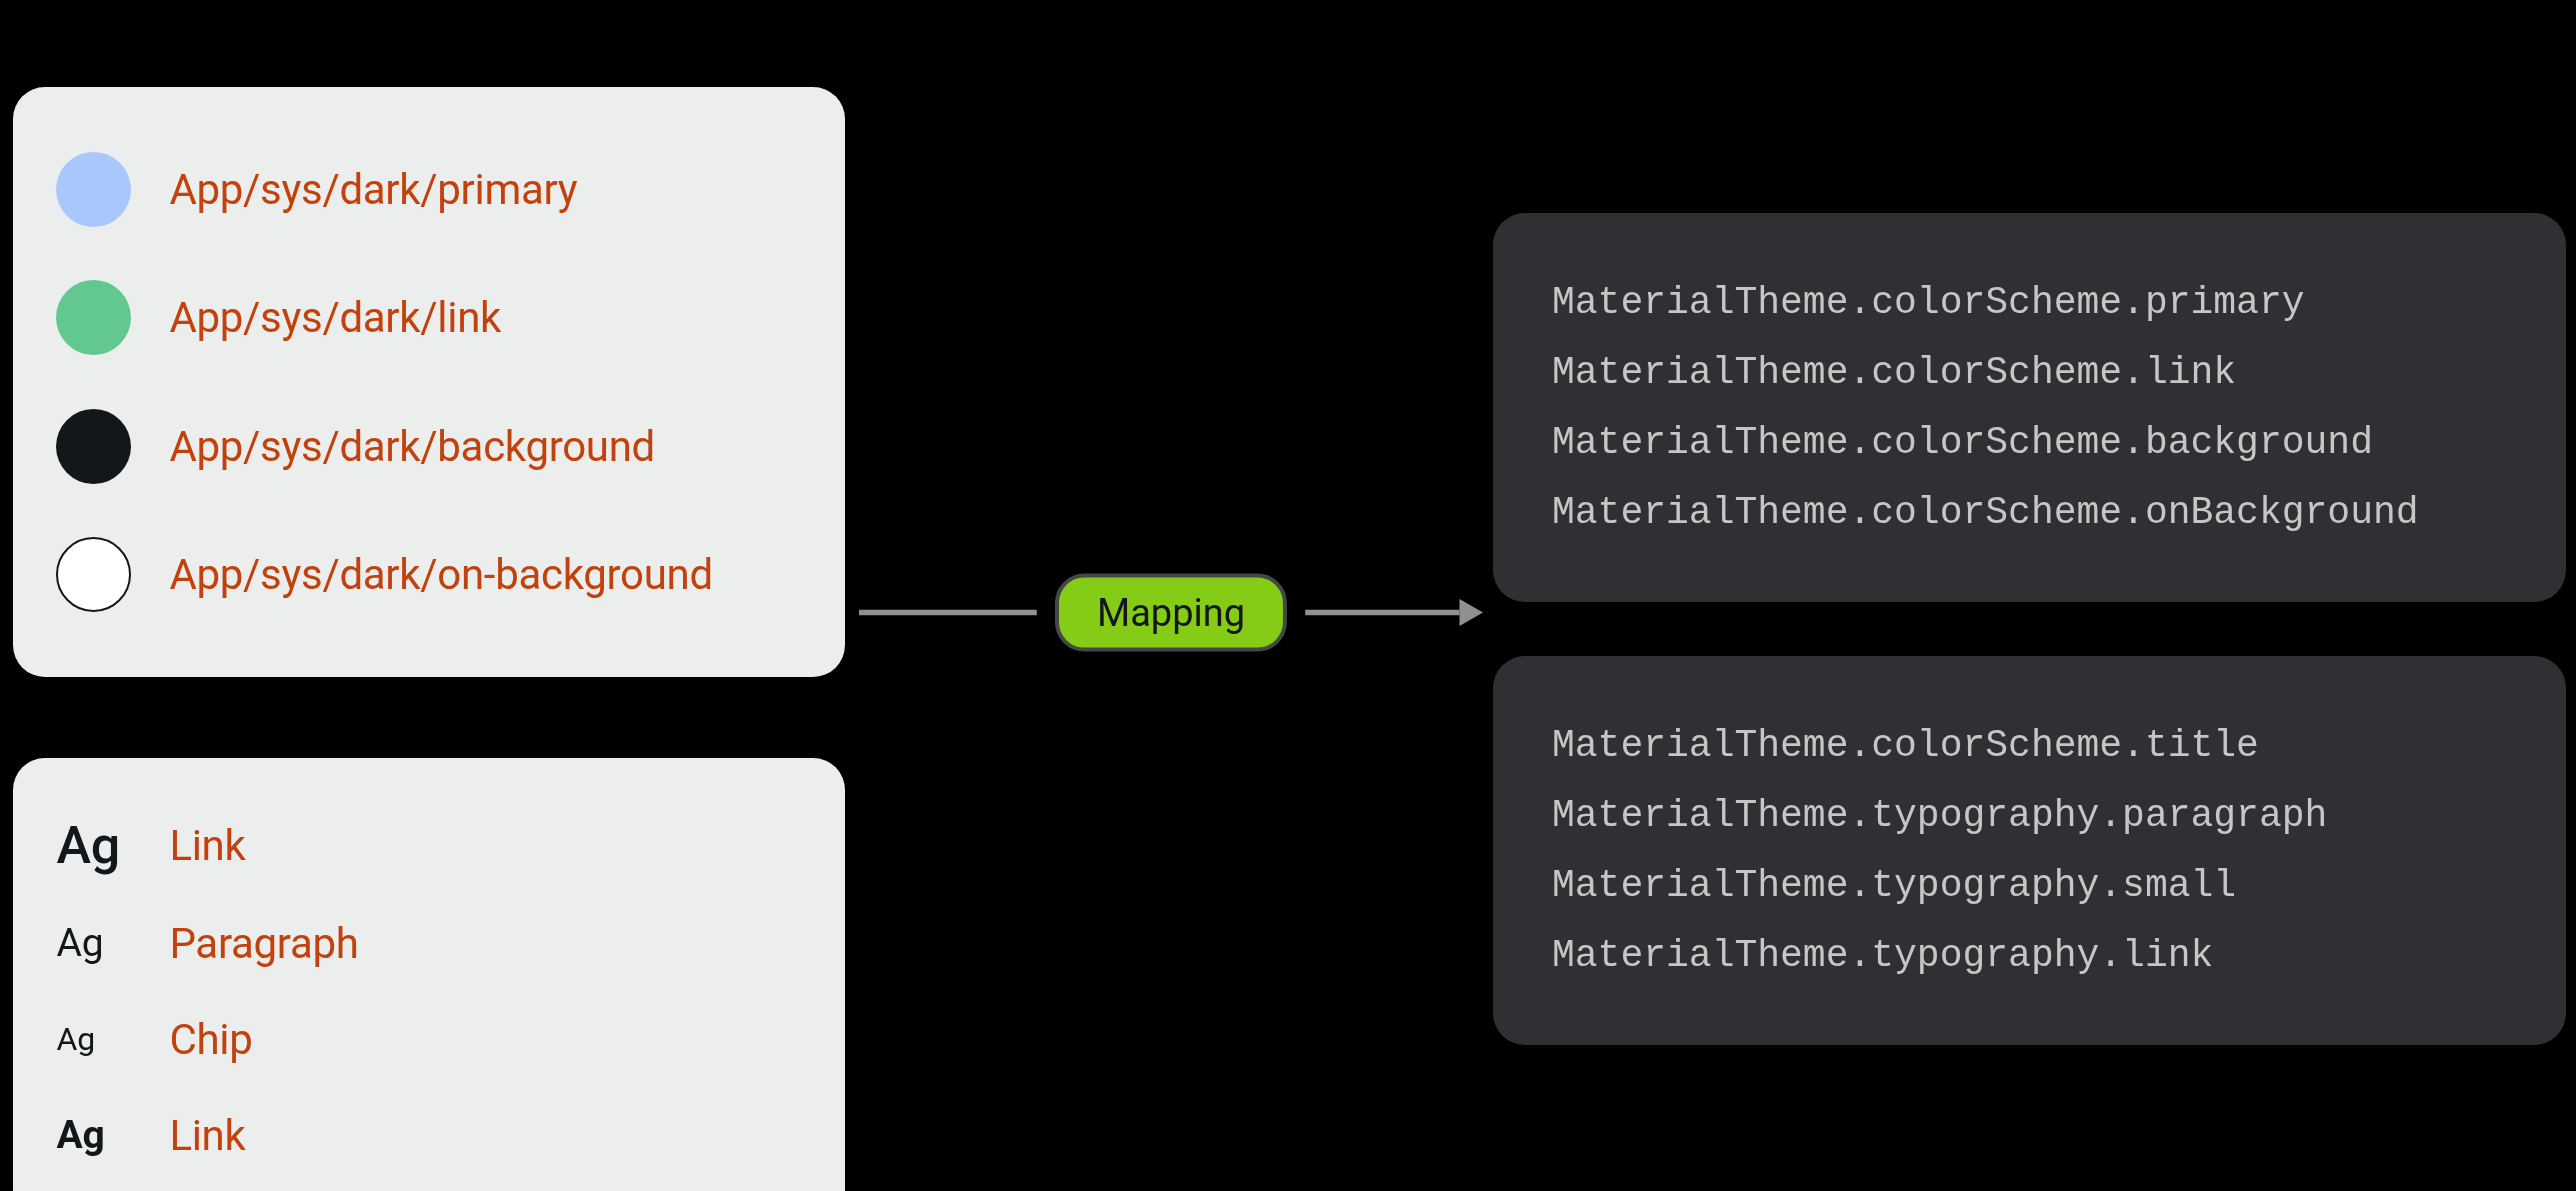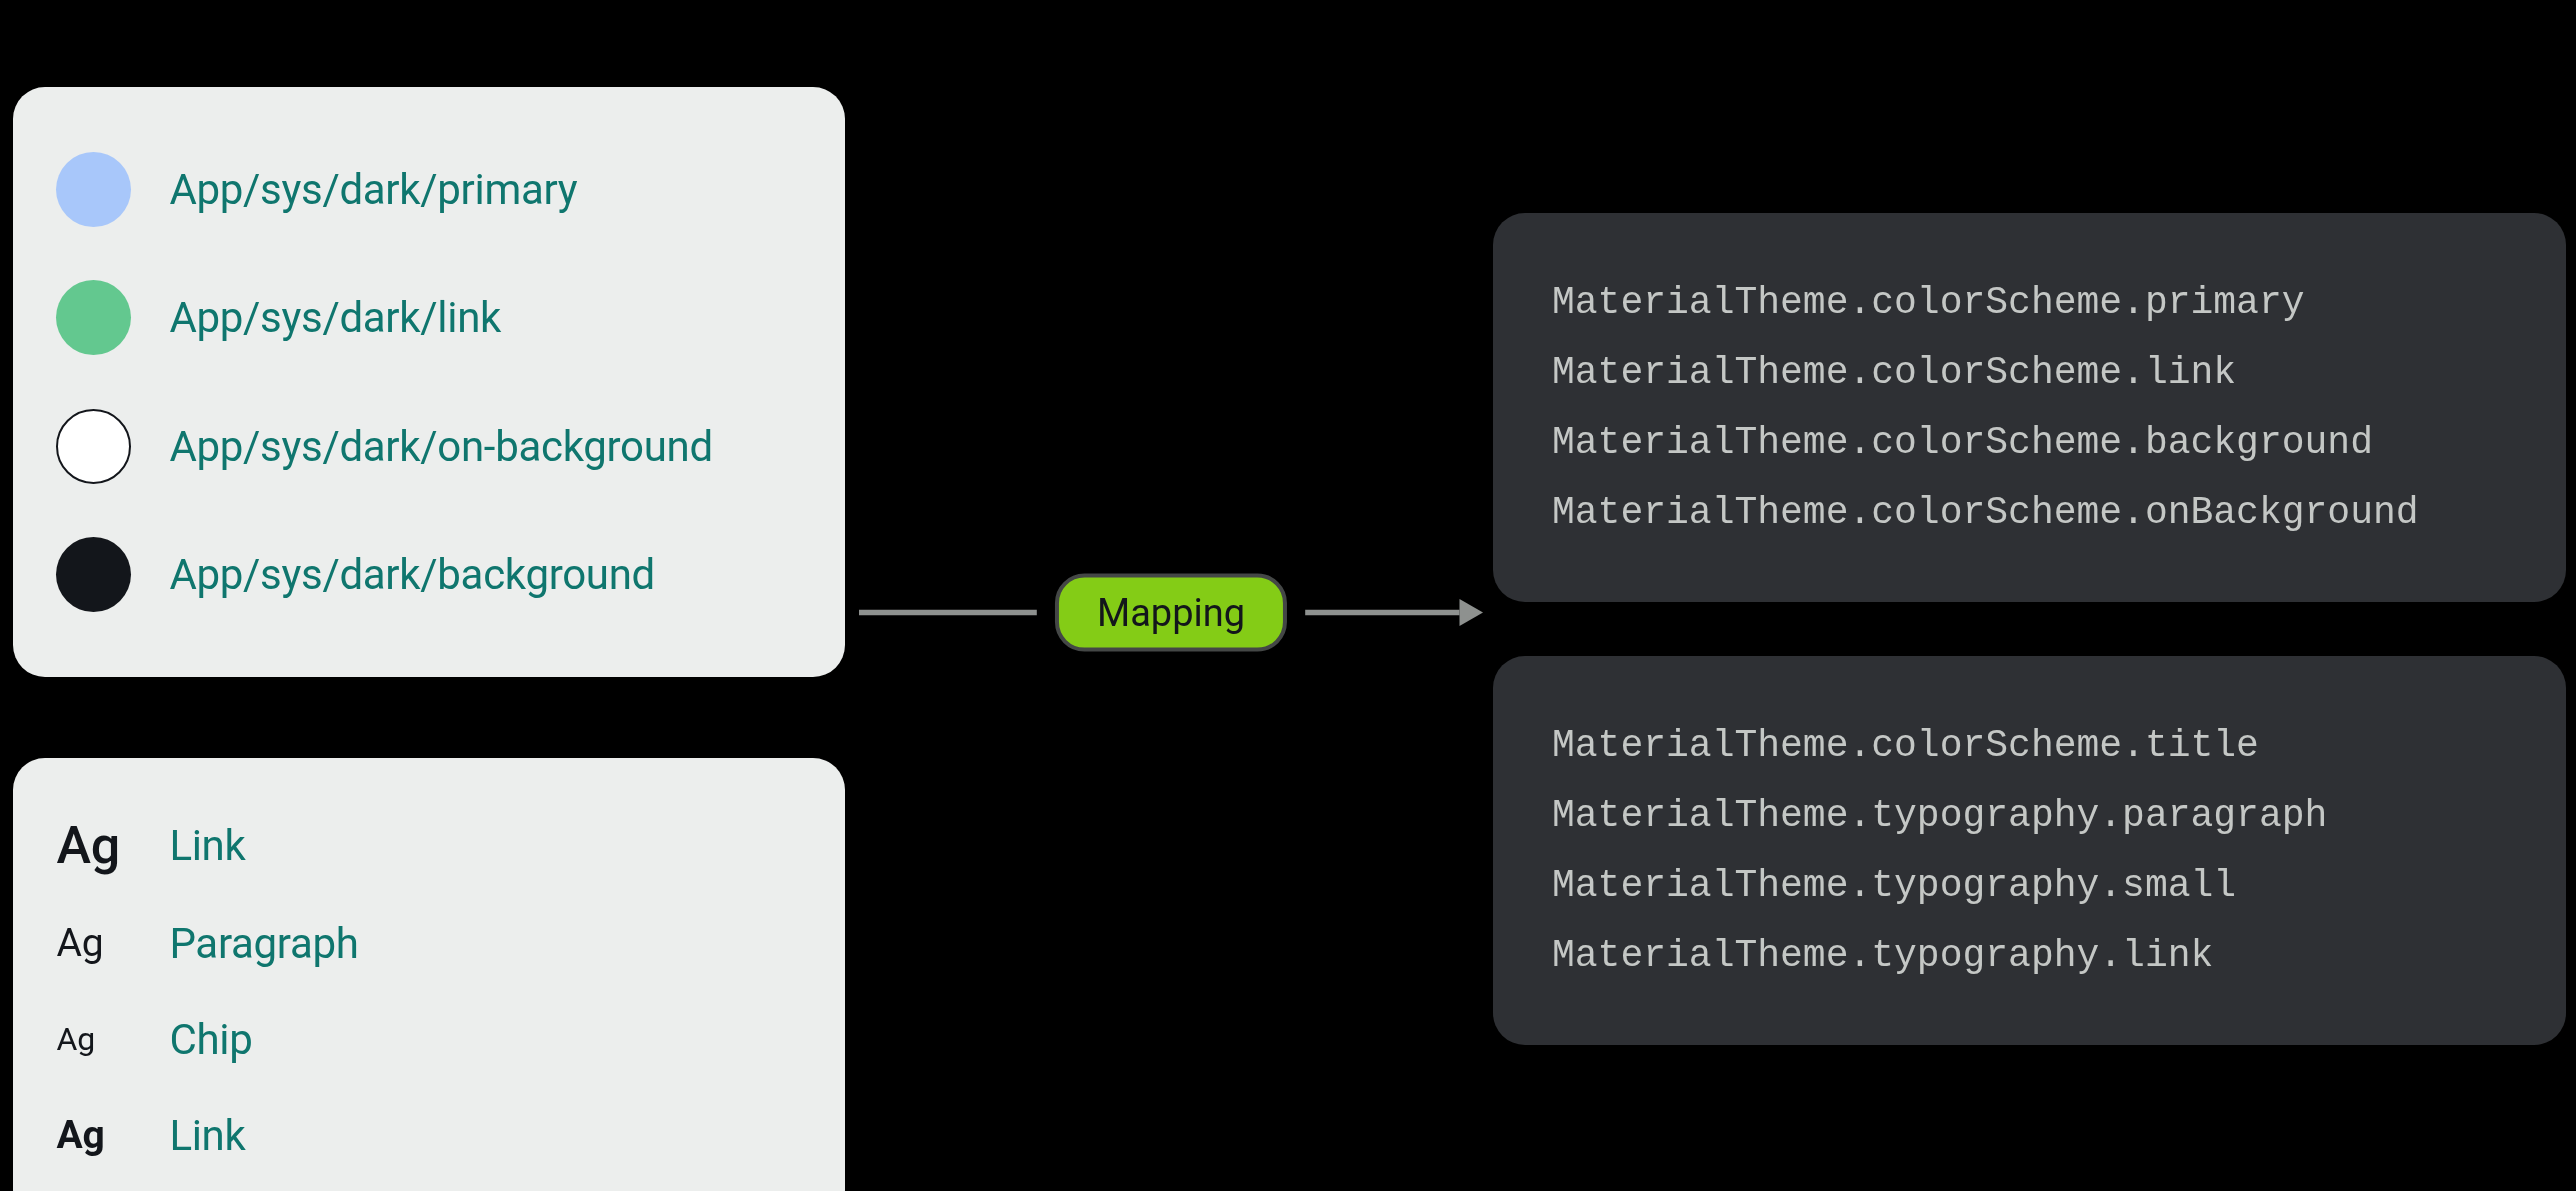--- a/index.html
+++ b/index.html
@@ -47,21 +47,21 @@
   }
   .swatch {
     width: 75px;
     height: 75px;
     border-radius: 50%;
     flex-shrink: 0;
   }
   .swatch.stroke { border: 2.7px solid #13161b; }
   .row-label {
     font-size: 42px;
-    color: #0f766e;
+    color: #c2410c;
     letter-spacing: -0.3px;
   }
   .ag {
     width: 75px;
     text-align: left;
     flex-shrink: 0;
     color: #13161b;
     line-height: 1;
   }
   .ag-title { font-size: 52px; font-weight: 500; }
@@ -130,26 +130,26 @@
   <div class="card colors-card">
     <div class="row">
       <div class="swatch" style="background:#a8c7fa"></div>
       <div class="row-label">App/sys/dark/primary</div>
     </div>
     <div class="row">
       <div class="swatch" style="background:#63c88f"></div>
       <div class="row-label">App/sys/dark/link</div>
     </div>
     <div class="row">
+      <div class="swatch" style="background:#13161b"></div>
+      <div class="row-label">App/sys/dark/background</div>
+    </div>
+    <div class="row">
       <div class="swatch stroke" style="background:#ffffff"></div>
       <div class="row-label">App/sys/dark/on-background</div>
-    </div>
-    <div class="row">
-      <div class="swatch" style="background:#13161b"></div>
-      <div class="row-label">App/sys/dark/background</div>
     </div>
   </div>
 
   <div class="card type-card">
     <div class="row">
       <div class="ag ag-title">Ag</div>
       <div class="row-label">Link</div>
     </div>
     <div class="row">
       <div class="ag ag-para">Ag</div>

